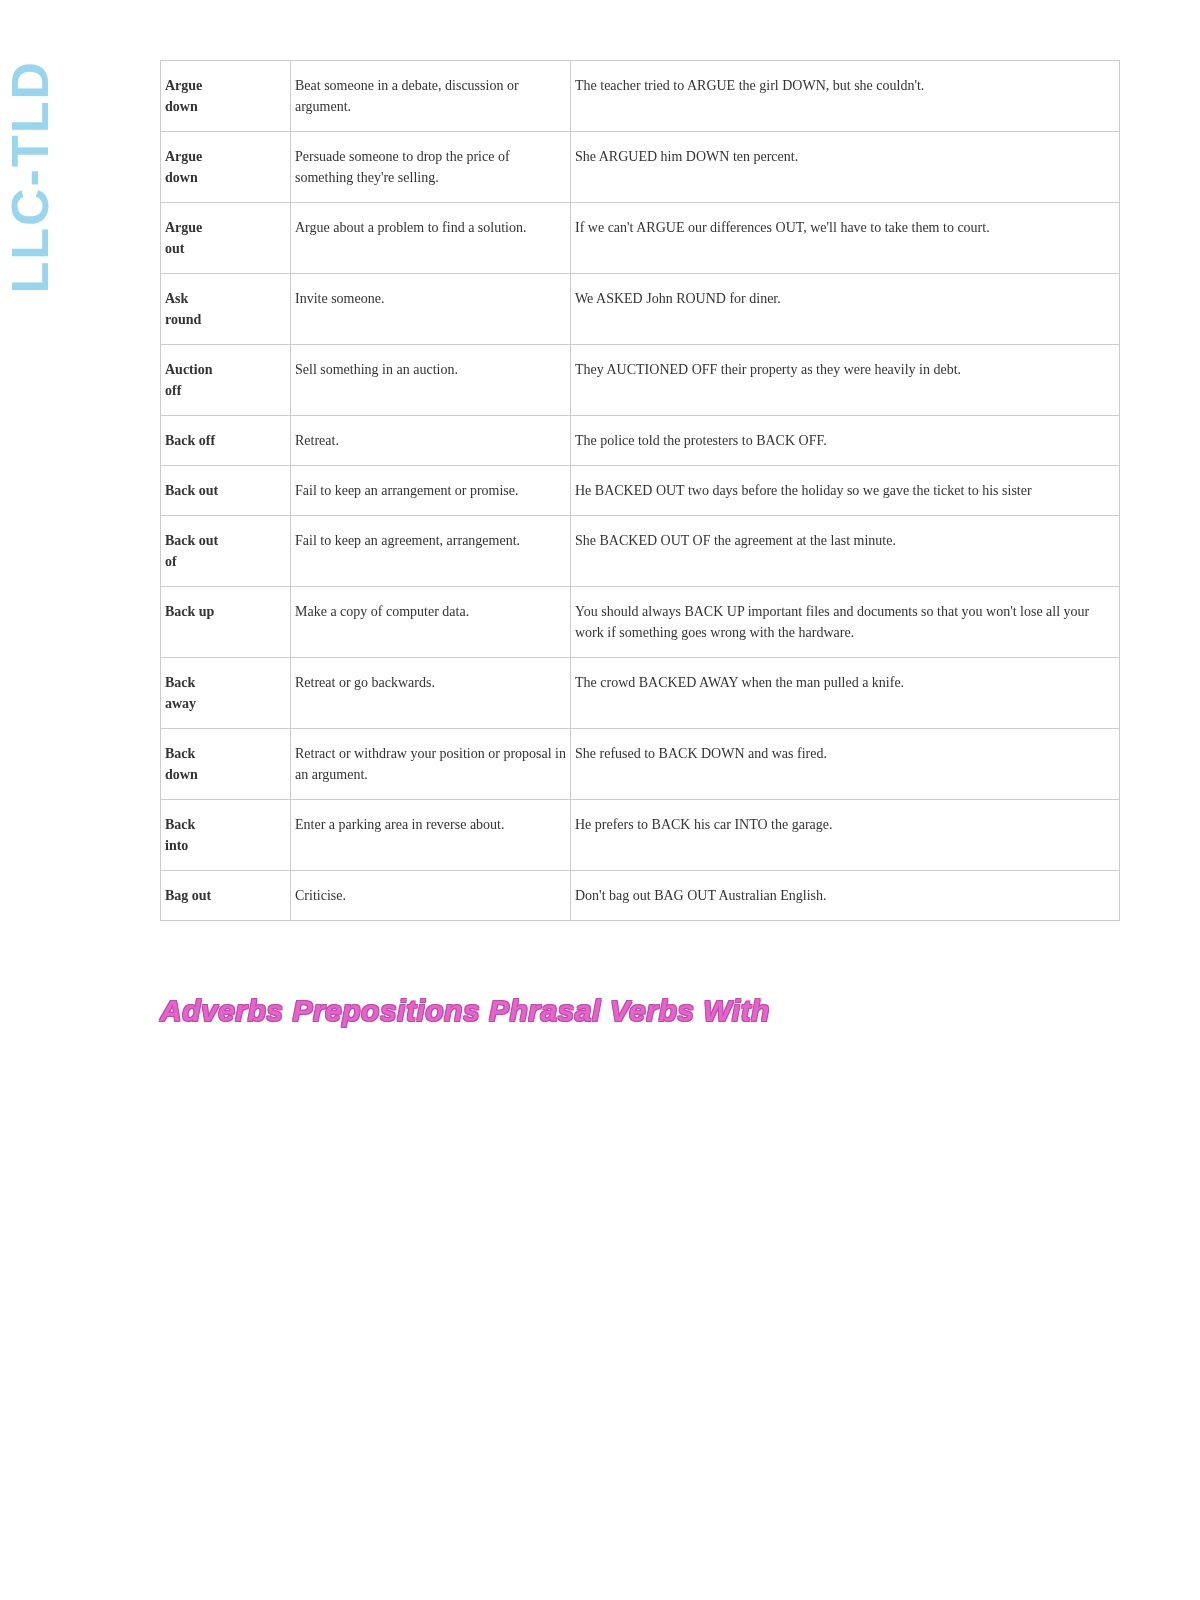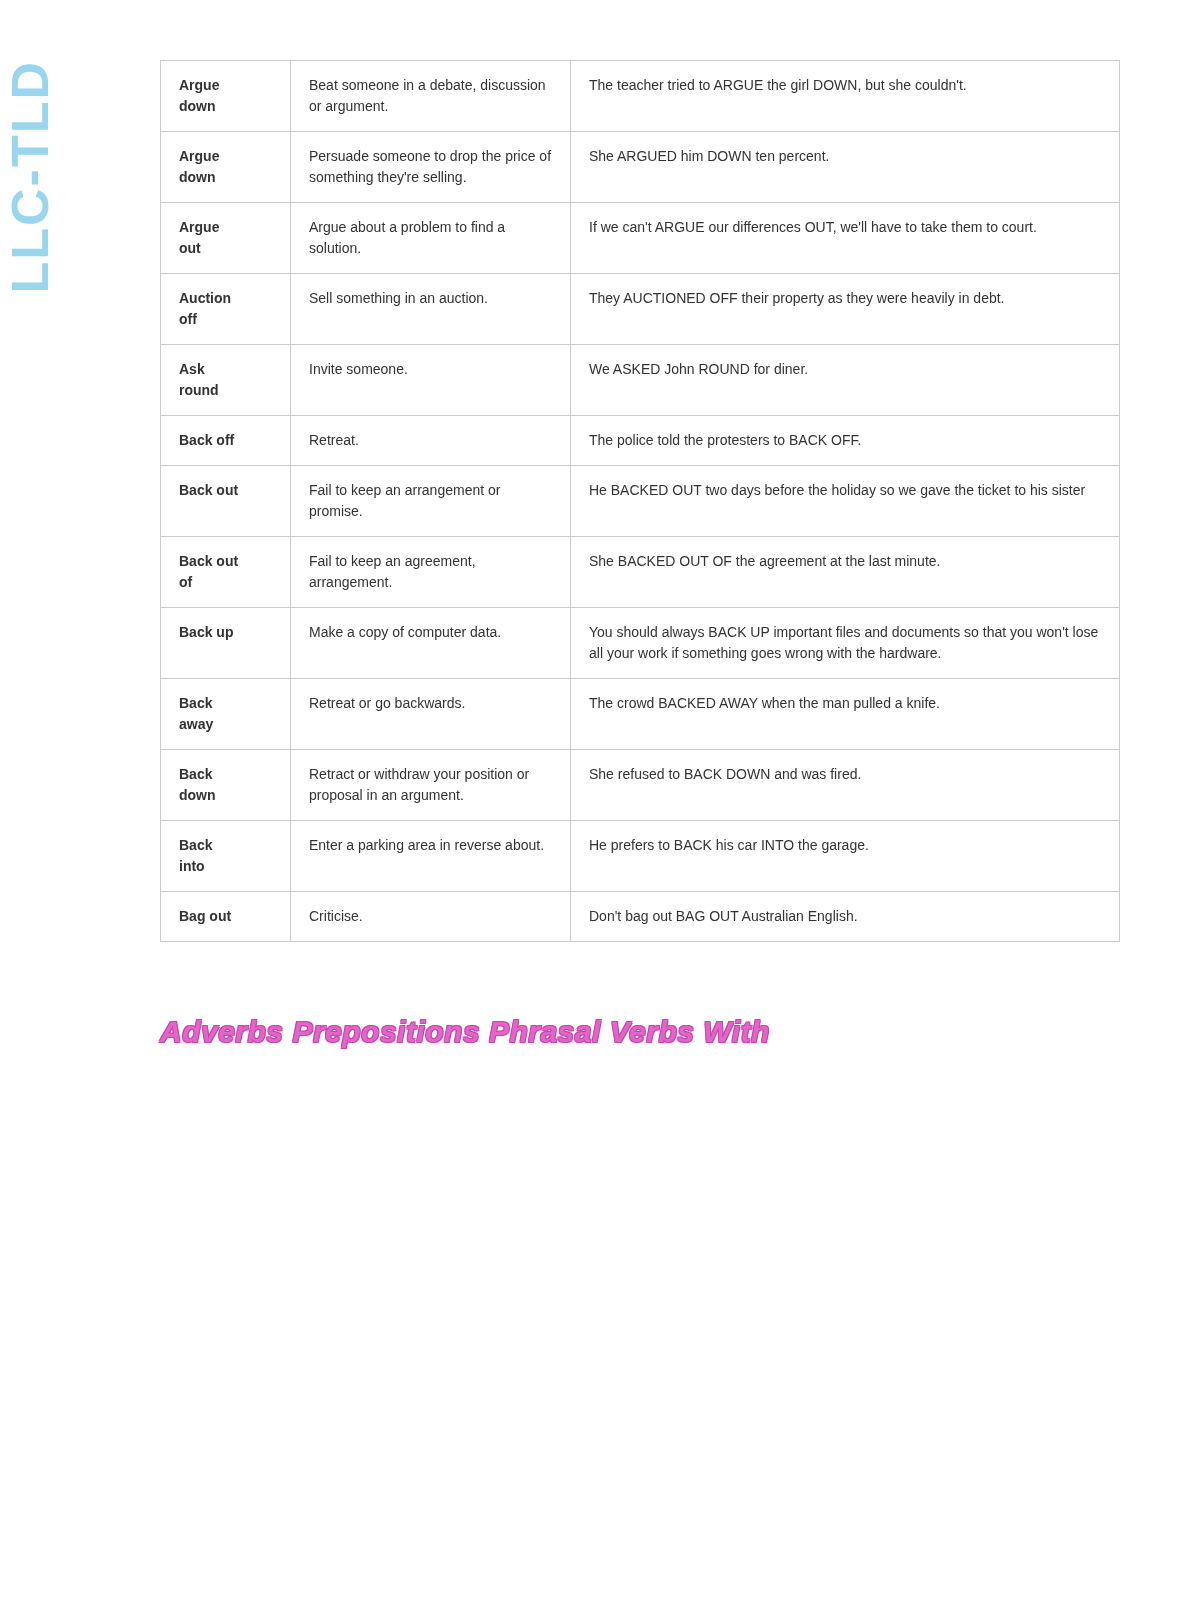--- a/index.html
+++ b/index.html
@@ -36,23 +36,24 @@
     }
 
     table {
       width: 100%;
       border-collapse: collapse;
       border: 1px solid #ccc;
     }
 
     td {
       border: 1px solid #ccc;
-      padding: 14px 18px;
+      padding: 14px 4px;
       vertical-align: top;
       line-height: 1.5;
+      font-family: Liberation Serif, serif;
     }
 
     td:first-child {
       width: 130px;
       font-weight: bold;
       white-space: pre-line;
     }
 
     td:nth-child(2) {
       width: 280px;
@@ -102,30 +103,30 @@
           <td>Persuade someone to drop the price of something they're selling.</td>
           <td>She ARGUED him DOWN ten percent.</td>
         </tr>
         <tr>
           <td>Argue
 out</td>
           <td>Argue about a problem to find a solution.</td>
           <td>If we can't ARGUE our differences OUT, we'll have to take them to court.</td>
         </tr>
         <tr>
+          <td>Ask
+round</td>
+          <td>Invite someone.</td>
+          <td>We ASKED John ROUND for diner.</td>
+        </tr>
+        <tr>
           <td>Auction
 off</td>
           <td>Sell something in an auction.</td>
           <td>They AUCTIONED OFF their property as they were heavily in debt.</td>
-        </tr>
-        <tr>
-          <td>Ask
-round</td>
-          <td>Invite someone.</td>
-          <td>We ASKED John ROUND for diner.</td>
         </tr>
         <tr>
           <td>Back off</td>
           <td>Retreat.</td>
           <td>The police told the protesters to BACK OFF.</td>
         </tr>
         <tr>
           <td>Back out</td>
           <td>Fail to keep an arrangement or promise.</td>
           <td>He BACKED OUT two days before the holiday so we gave the ticket to his sister</td>

